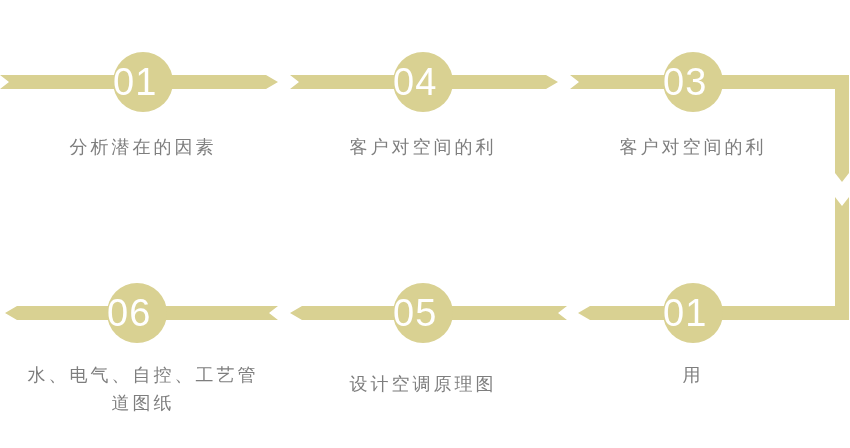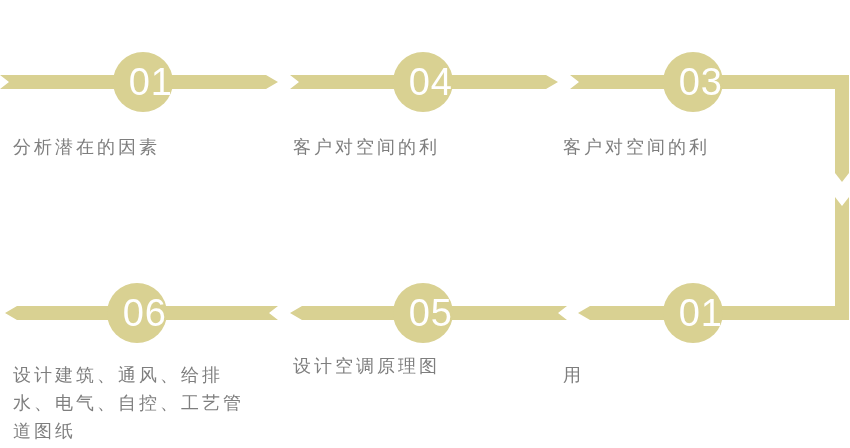--- a/index.html
+++ b/index.html
@@ -42,34 +42,34 @@
   
   .h-left{
     height:14px;
     clip-path:polygon(12px 0, 100% 0, calc(100% - 9px) 50%, 100% 100%, 12px 100%, 0 50%);
   }
   .circle{
     position:absolute;
     width:60px;height:60px;
     border-radius:50%;
     background:#d9d192;
-    display:flex;align-items:center;justify-content:flex-end;
+    display:flex;align-items:center;justify-content:flex-start;
   }
   .circle .num{
     color:#ffffff;
     font-size:38px;
     font-weight:300;
     letter-spacing:1px;
     line-height:1;
     user-select:none;
   }
   .label{
     position:absolute;
     width:260px;
-    text-align:left;
+    text-align:center;
     color:#7e7e7e;
     font-size:18px;
     letter-spacing:3px;
     line-height:28px;
   }
 </style>
 </head>
 <body>
 
 <div class="canvas">
@@ -109,26 +109,25 @@
   <div class="circle" style="left:663px;top:283px;">
     <span class="num">01</span>
   </div>
   <div class="label" style="left:563px;top:361px;">
     <div>用</div>
   </div>
 
   <div class="circle" style="left:393px;top:283px;">
     <span class="num">05</span>
   </div>
-  <div class="label" style="left:293px;top:352px;">
+  <div class="label" style="left:293px;top:370px;">
     <div>设计空调原理图</div>
   </div>
 
   <div class="circle" style="left:107px;top:283px;">
     <span class="num">06</span>
   </div>
   <div class="label" style="left:13px;top:361px;">
-    <div>设计建筑、通风、给排</div>
     <div>水、电气、自控、工艺管</div>
     <div>道图纸</div>
   </div>
 
 </div>
 
 </body></html>

